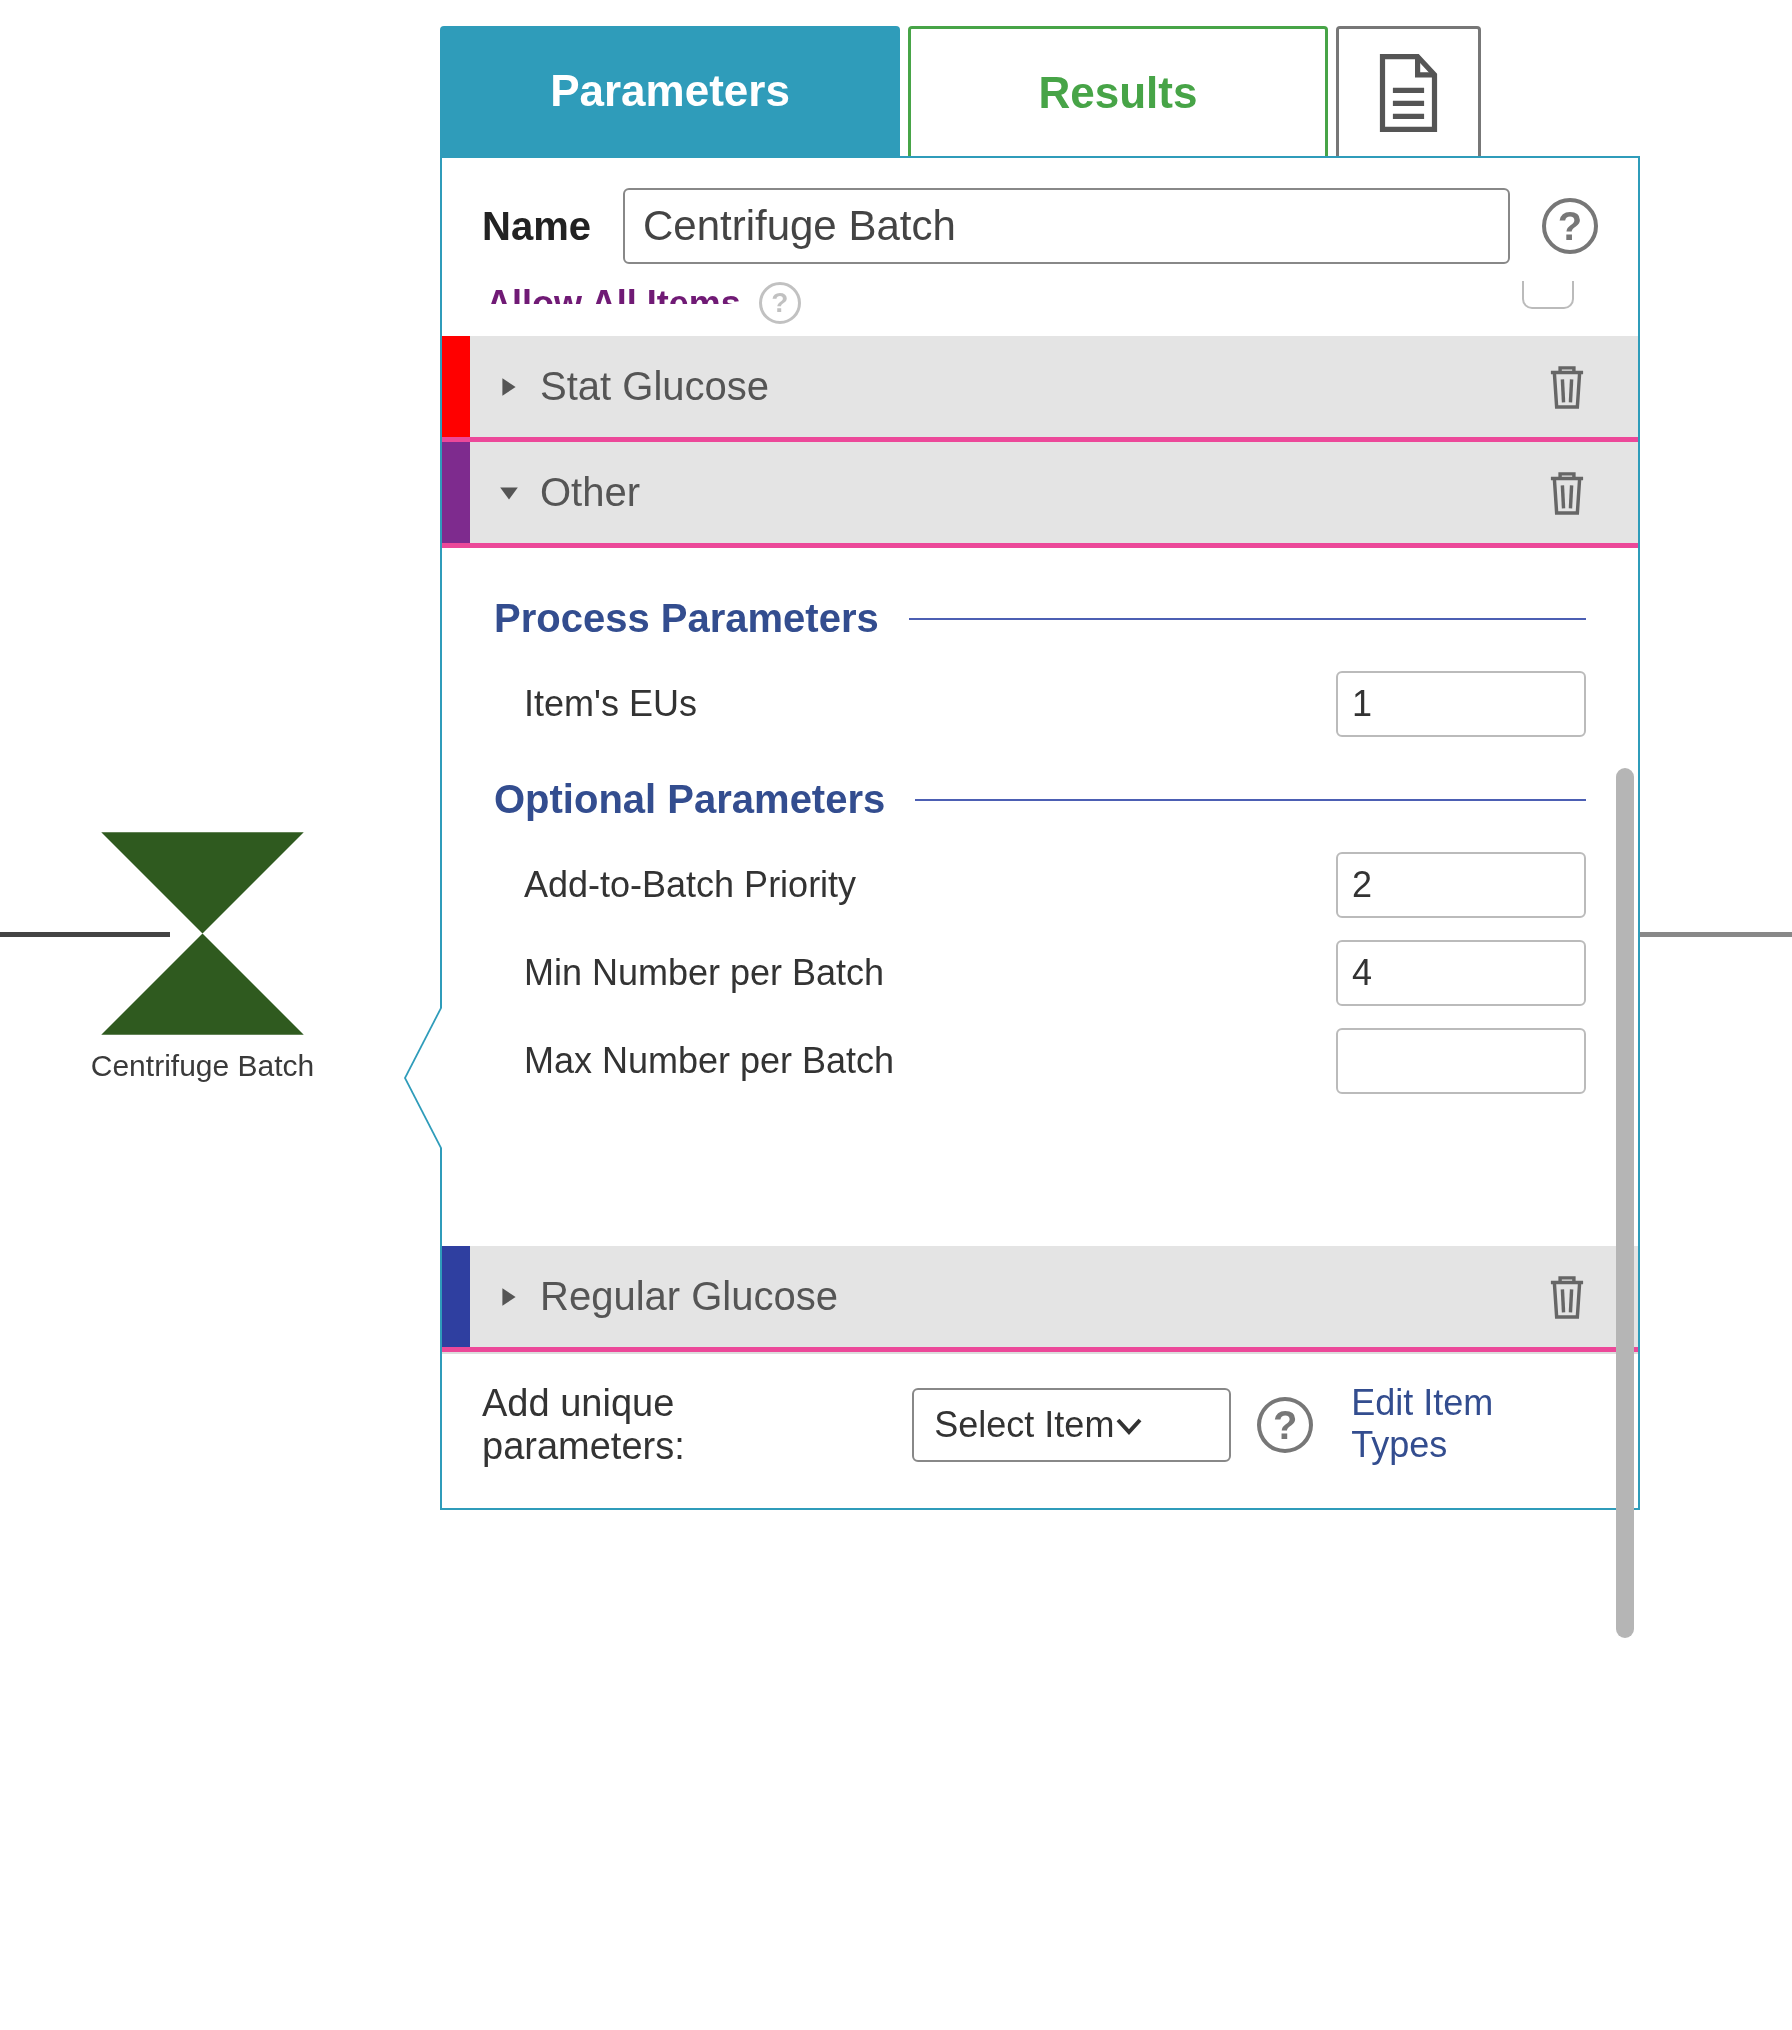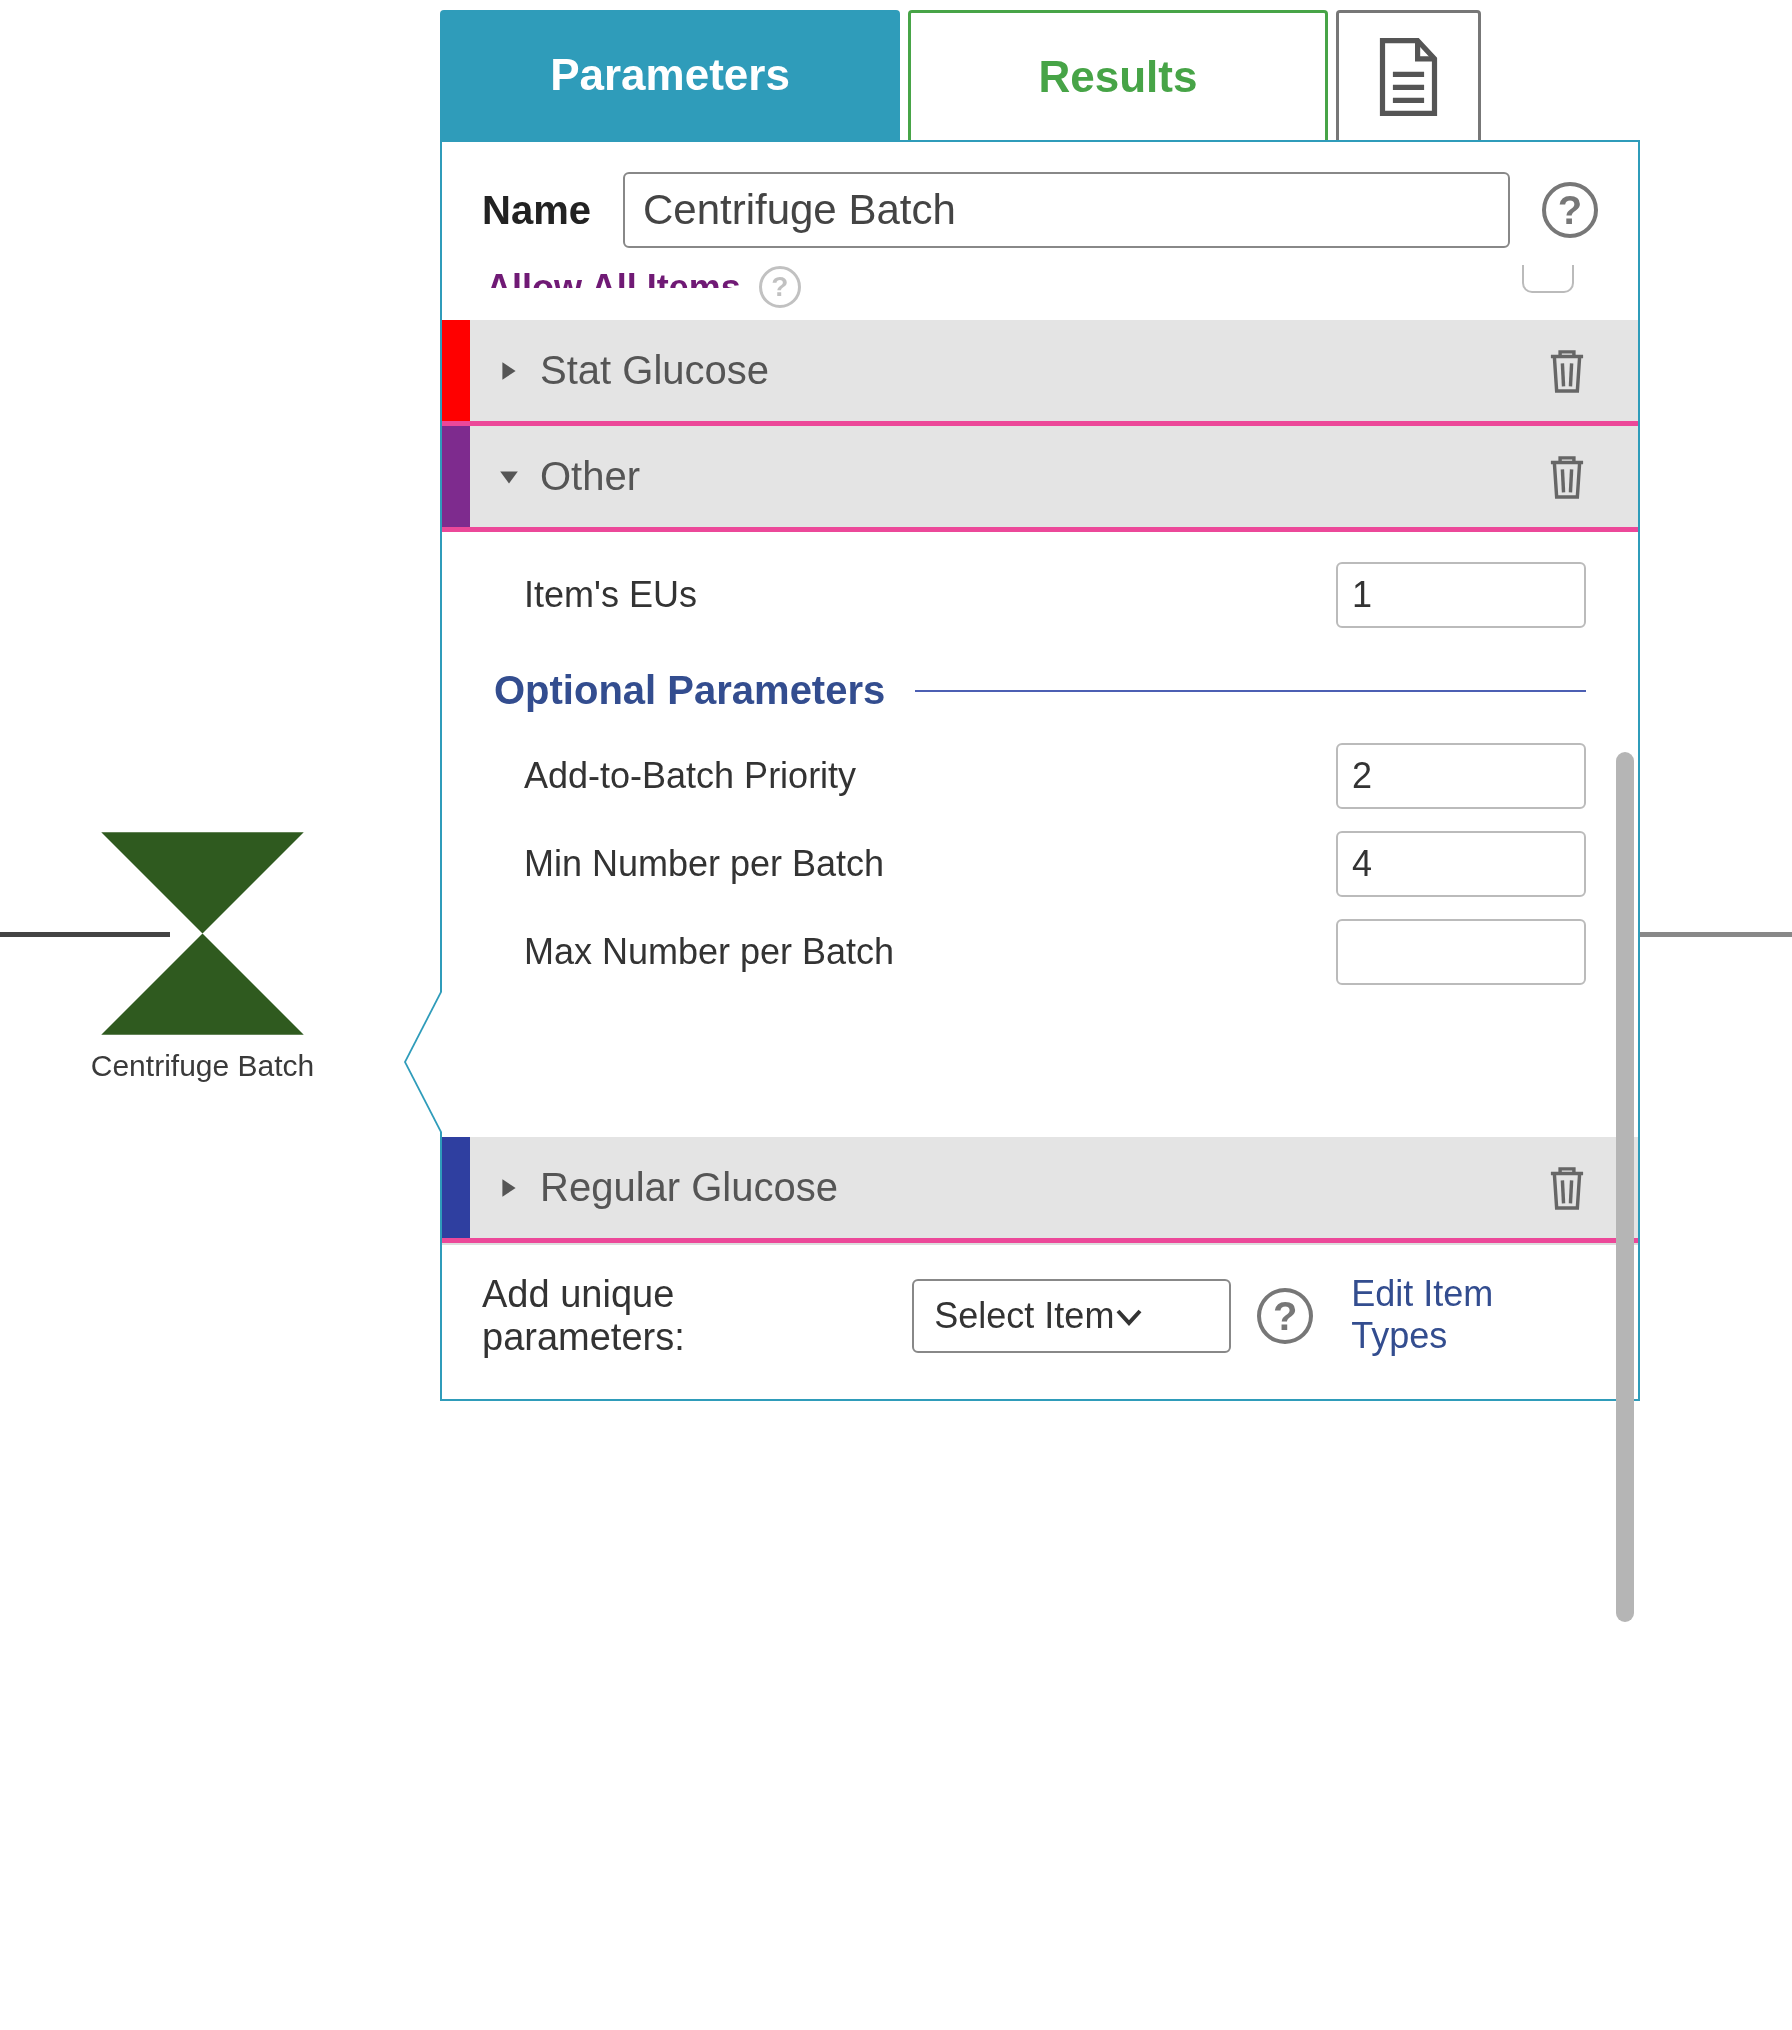--- a/index.html
+++ b/index.html
@@ -21,21 +21,21 @@
   .hline-left {
     position:absolute; top:932px; left:0; width:170px; height:5px; background:#444;
   }
   .hline-right {
     position:absolute; top:932px; right:0; width:155px; height:5px; background:#888;
   }
 
   
   .panel {
     position:absolute;
-    left:440px; top:10px;
+    left:440px; top:26px;
     width:1200px;
     display:flex; flex-direction:column;
   }
 
   
   .tab-row { display:flex; gap:8px; }
   .tab {
     height:130px;
     display:flex; align-items:center; justify-content:center;
     font-size:44px; font-weight:600;
@@ -255,20 +255,24 @@
           <svg viewBox="0 0 40 44">
             <path d="M6 10 H34 M14 10 V6 H26 V10 M9 10 L11 40 H29 L31 10" fill="none" stroke="#666" stroke-width="3"></path>
             <line x1="16" y1="16" x2="17" y2="36" stroke="#666" stroke-width="3"></line>
             <line x1="24" y1="16" x2="23" y2="36" stroke="#666" stroke-width="3"></line>
           </svg>
         </div>
       </div>
 
       <div class="expanded-section">
 
+        <div class="section-header">
+          <div class="title">Process Parameters</div>
+          <div class="rule"></div>
+        </div>
         <div class="param-row">
           <div class="param-label">Item's EUs</div>
           <input class="param-input" value="1" style="">
         </div>
 
         <div class="section-header" style="">
           <div class="title">Optional Parameters</div>
           <div class="rule"></div>
         </div>
         <div class="param-row">

